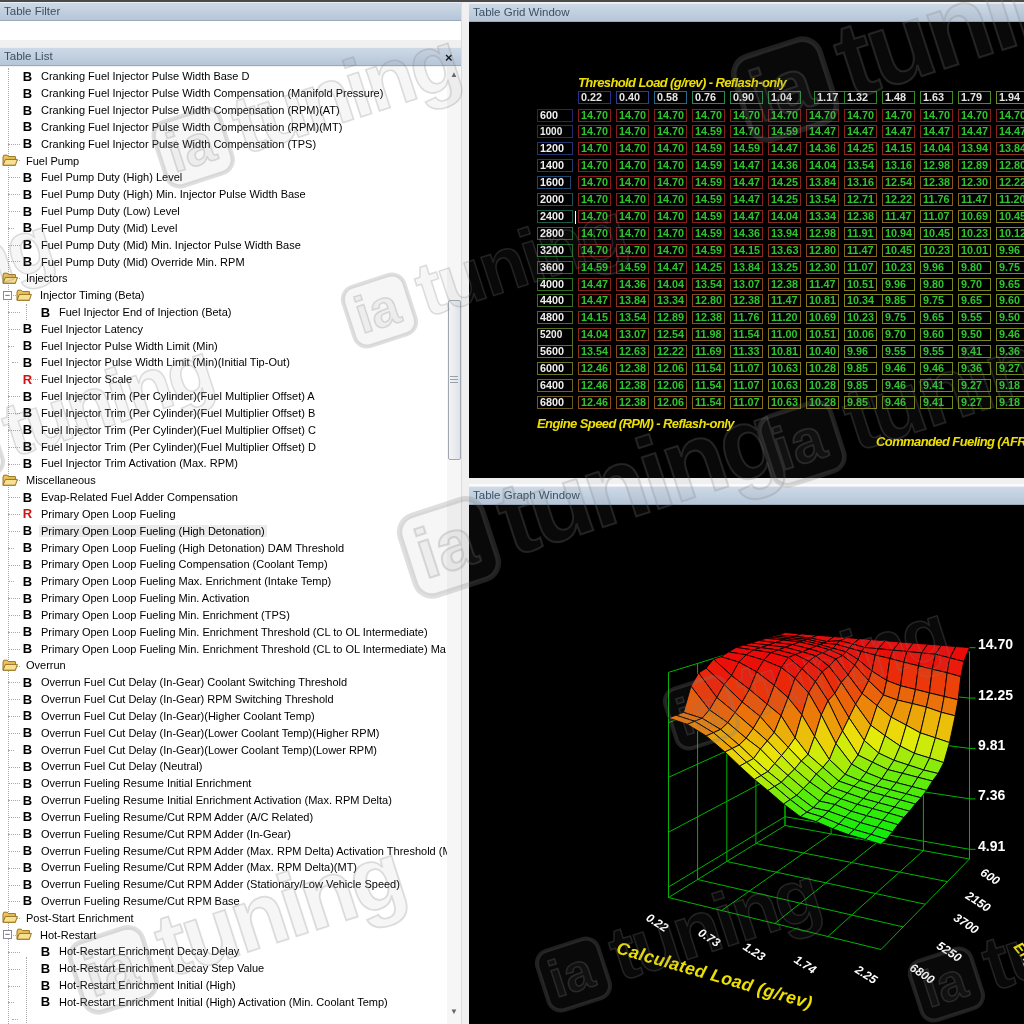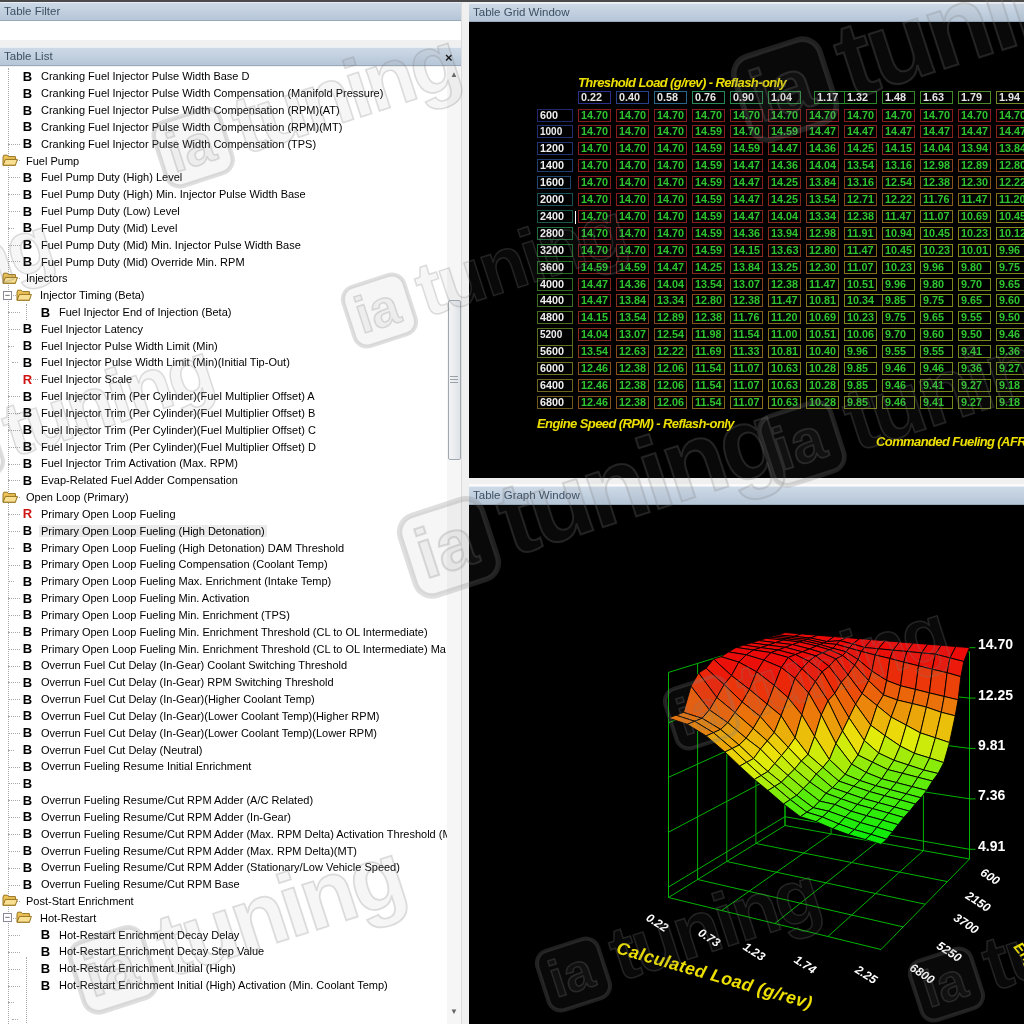--- a/index.html
+++ b/index.html
@@ -162,33 +162,33 @@
       <div class="ti" style="padding-left:21px">
         <b class="bi">B</b>
         <span class="lt">Fuel Injector Trim (Per Cylinder)(Fuel Multiplier Offset) D</span>
       </div>
 <i class="hl" style="top:463.8px;left:8px;width:12px"></i>
       <div class="ti" style="padding-left:21px">
         <b class="bi">B</b>
         <span class="lt">Fuel Injector Trim Activation (Max. RPM)</span>
       </div>
 <i class="hl" style="top:480.7px;left:8px;width:6px"></i>
-<i class="hl" style="top:497.5px;left:8px;width:12px"></i>
-      <div class="ti" style="padding-left:21px">
-        <b class="bi">B</b>
-        <span class="lt">Evap-Related Fuel Adder Compensation</span>
-      </div>
-<i class="hl" style="top:514.4px;left:8px;width:6px"></i>
       <div class="ti" style="padding-left:2px">
         <svg class="fi" width="16" height="13" viewBox="0 0 16 13">
           <path d="M1 3.2 L1 11.2 L13.4 11.2 L13.4 2.6 L6.4 2.6 L5.2 1.2 L1.8 1.2 Z" fill="#eec35a" stroke="#96741f" stroke-width="1"></path>
           <path d="M1 11.2 L3.4 5.4 L15.4 5.4 L13.4 11.2 Z" fill="#f8df92" stroke="#96741f" stroke-width="1"></path>
         </svg>
-        <span class="lt">Open Loop (Primary)</span>
-      </div>
+        <span class="lt">Miscellaneous</span>
+      </div>
+<i class="hl" style="top:497.5px;left:8px;width:12px"></i>
+      <div class="ti" style="padding-left:21px">
+        <b class="bi">B</b>
+        <span class="lt">Evap-Related Fuel Adder Compensation</span>
+      </div>
+<i class="hl" style="top:514.4px;left:8px;width:6px"></i>
 <i class="hl" style="top:531.2px;left:8px;width:12px"></i>
       <div class="ti" style="padding-left:21px">
         <b class="ri">R</b>
         <span class="lt">Primary Open Loop Fueling</span>
       </div>
 <i class="hl" style="top:548.0px;left:8px;width:12px"></i>
       <div class="ti" style="padding-left:21px">
         <b class="bi">B</b>
         <span class="lt sel">Primary Open Loop Fueling (High Detonation)</span>
       </div>
@@ -221,20 +221,27 @@
       <div class="ti" style="padding-left:21px">
         <b class="bi">B</b>
         <span class="lt">Primary Open Loop Fueling Min. Enrichment Threshold (CL to OL Intermediate)</span>
       </div>
 <i class="hl" style="top:665.9px;left:8px;width:12px"></i>
       <div class="ti" style="padding-left:21px">
         <b class="bi">B</b>
         <span class="lt">Primary Open Loop Fueling Min. Enrichment Threshold (CL to OL Intermediate) Ma</span>
       </div>
 <i class="hl" style="top:682.8px;left:8px;width:6px"></i>
+      <div class="ti" style="padding-left:2px">
+        <svg class="fi" width="16" height="13" viewBox="0 0 16 13">
+          <path d="M1 3.2 L1 11.2 L13.4 11.2 L13.4 2.6 L6.4 2.6 L5.2 1.2 L1.8 1.2 Z" fill="#eec35a" stroke="#96741f" stroke-width="1"></path>
+          <path d="M1 11.2 L3.4 5.4 L15.4 5.4 L13.4 11.2 Z" fill="#f8df92" stroke="#96741f" stroke-width="1"></path>
+        </svg>
+        <span class="lt">Overrun</span>
+      </div>
 <i class="hl" style="top:699.6px;left:8px;width:12px"></i>
       <div class="ti" style="padding-left:21px">
         <b class="bi">B</b>
         <span class="lt">Overrun Fuel Cut Delay (In-Gear) Coolant Switching Threshold</span>
       </div>
 <i class="hl" style="top:716.4px;left:8px;width:12px"></i>
       <div class="ti" style="padding-left:21px">
         <b class="bi">B</b>
         <span class="lt">Overrun Fuel Cut Delay (In-Gear) RPM Switching Threshold</span>
       </div>
@@ -259,20 +266,21 @@
         <span class="lt">Overrun Fuel Cut Delay (Neutral)</span>
       </div>
 <i class="hl" style="top:800.6px;left:8px;width:12px"></i>
       <div class="ti" style="padding-left:21px">
         <b class="bi">B</b>
         <span class="lt">Overrun Fueling Resume Initial Enrichment</span>
       </div>
 <i class="hl" style="top:817.5px;left:8px;width:12px"></i>
       <div class="ti" style="padding-left:21px">
         <b class="bi">B</b>
+        <span class="lt">Overrun Fueling Resume Initial Enrichment Activation (Max. RPM Delta)</span>
       </div>
 <i class="hl" style="top:834.3px;left:8px;width:12px"></i>
       <div class="ti" style="padding-left:21px">
         <b class="bi">B</b>
         <span class="lt">Overrun Fueling Resume/Cut RPM Adder (A/C Related)</span>
       </div>
 <i class="hl" style="top:851.2px;left:8px;width:12px"></i>
       <div class="ti" style="padding-left:21px">
         <b class="bi">B</b>
         <span class="lt">Overrun Fueling Resume/Cut RPM Adder (In-Gear)</span>

